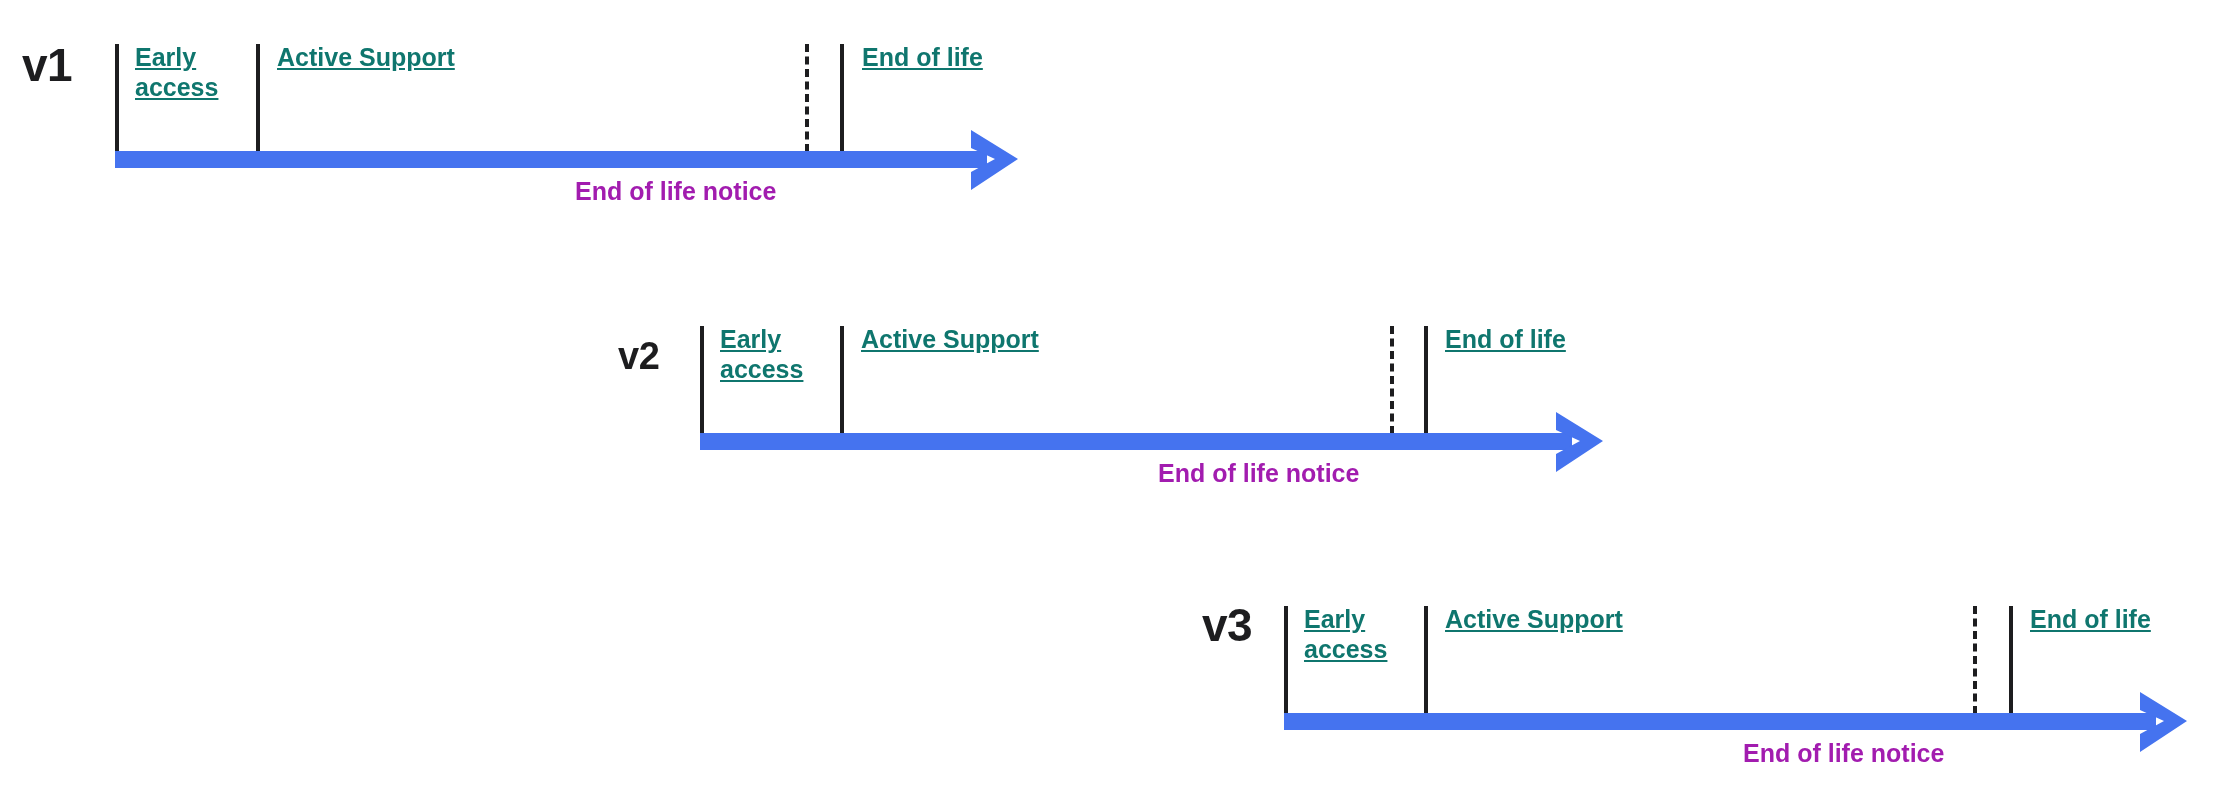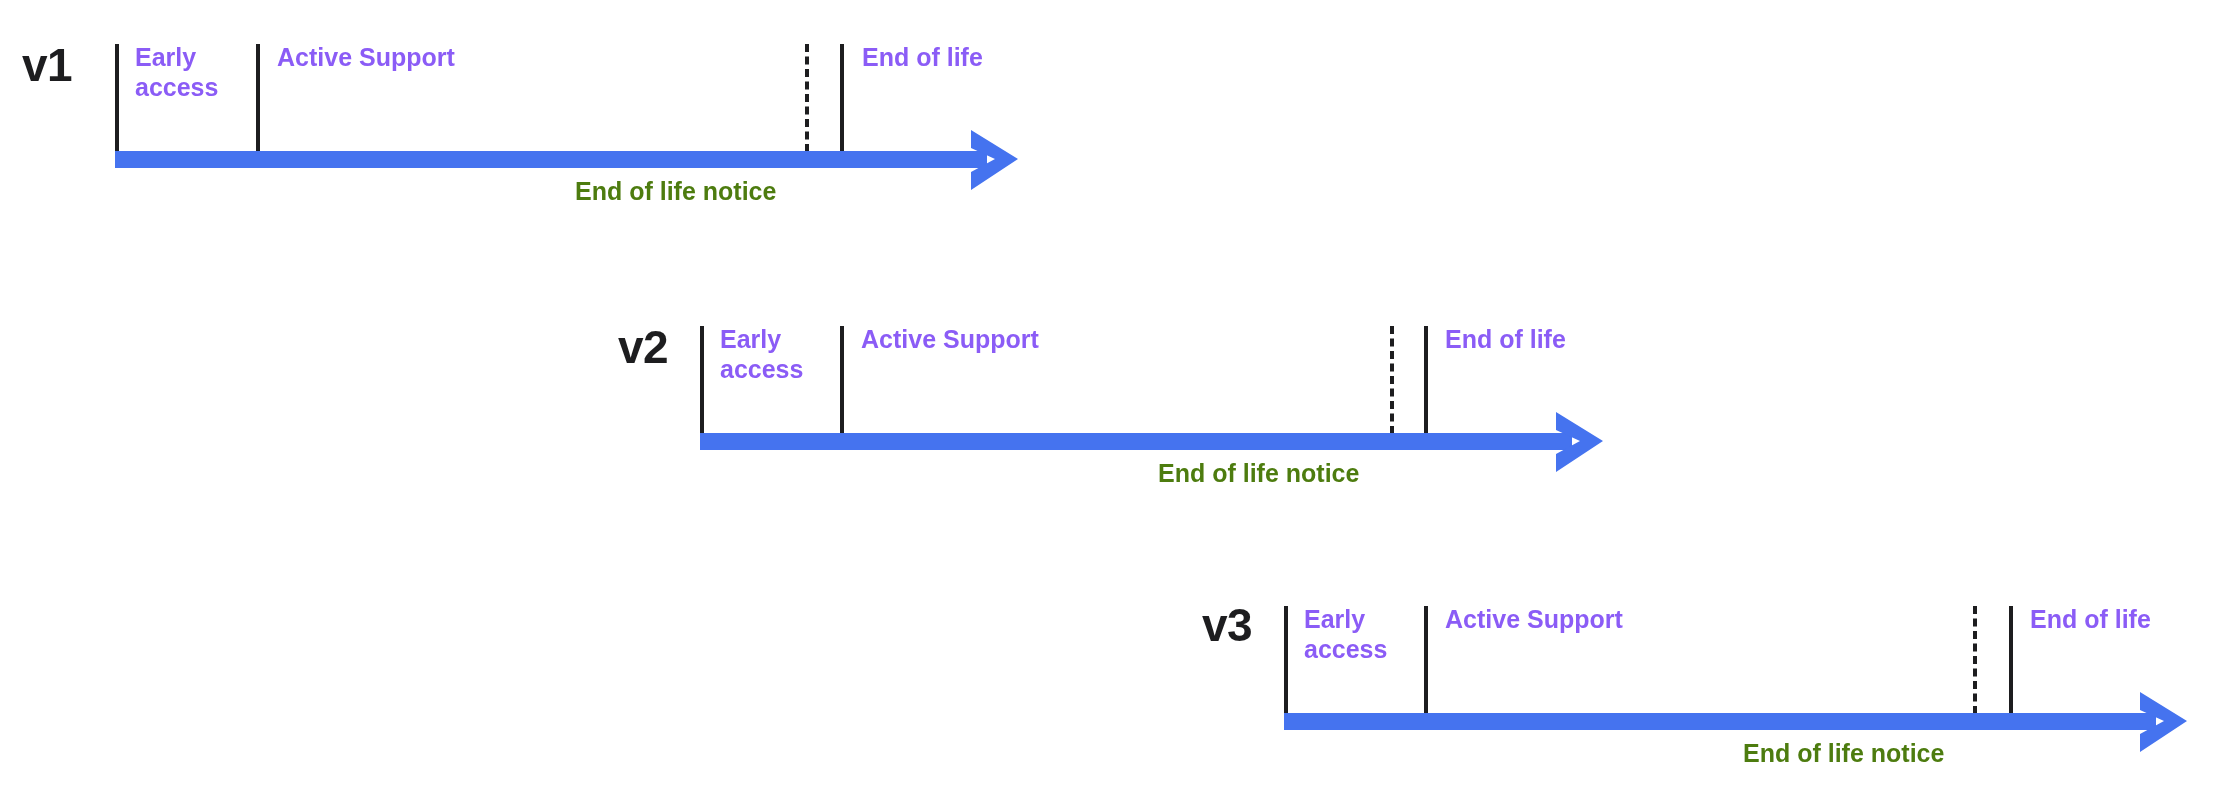--- a/index.html
+++ b/index.html
@@ -49,41 +49,42 @@
   .phase-divider.dashed {
     background: none;
     width: 0;
     border-left: 4px dashed #1d1d1f;
   }
 
   
   .phase-label {
     position: absolute;
     font-weight: bold;
-    color: #8b5cf6;
+    color: #0f766e;
     white-space: pre-line;
     line-height: 1.18;
+    text-decoration: underline;
   }
 
   
   .arrow-bar {
     position: absolute;
     height: 17px;
     background: #4573ef;
   }
   .arrow-head {
     position: absolute;
     overflow: visible;
   }
 
   
   .notice-label {
     position: absolute;
     font-weight: bold;
-    color: #4d7c0f;
+    color: #a21caf;
     white-space: nowrap;
     line-height: 1;
   }
 </style>
 </head>
 <body>
 
 <div id="canvas">
 
   <div class="timeline-row">
@@ -111,21 +112,21 @@
       <svg width="60" height="64" viewBox="0 0 60 64">
         <polygon points="5,2 52,31 5,62 5,44 29,31 5,20" fill="#4573ef"></polygon>
       </svg>
     </div>
 
     <div class="notice-label" style="left:575px; top:179px; font-size:25px;">End of life notice</div>
   </div>
 
   <div class="timeline-row">
 
-    <div class="version-label" style="left:618px; top:324px; font-size:46px;">v2</div>
+    <div class="version-label" style="left:618px; top:337px; font-size:38px;">v2</div>
 
     <div class="phase-divider" style="left:700px; top:326px; height:108px;"></div>
 
     <div class="phase-divider" style="left:840px; top:326px; height:108px;"></div>
 
     <div class="phase-divider dashed" style="left:1390px; top:326px; height:108px;"></div>
 
     <div class="phase-divider" style="left:1424px; top:326px; height:108px;"></div>
 
     <div class="phase-label" style="left:720px; top:325px; font-size:25px; width:110px;">Early

